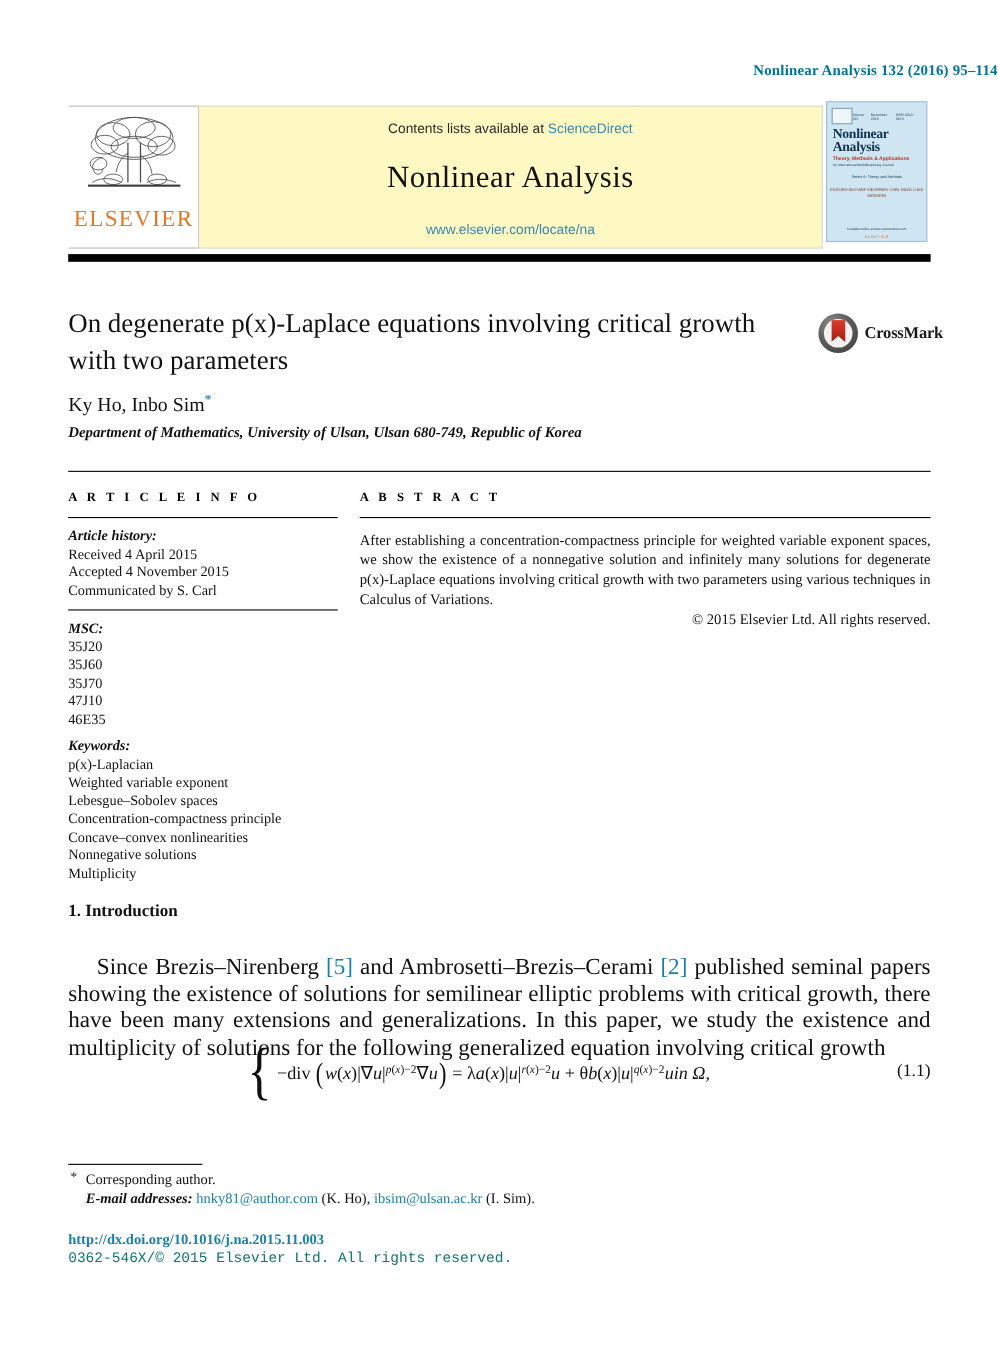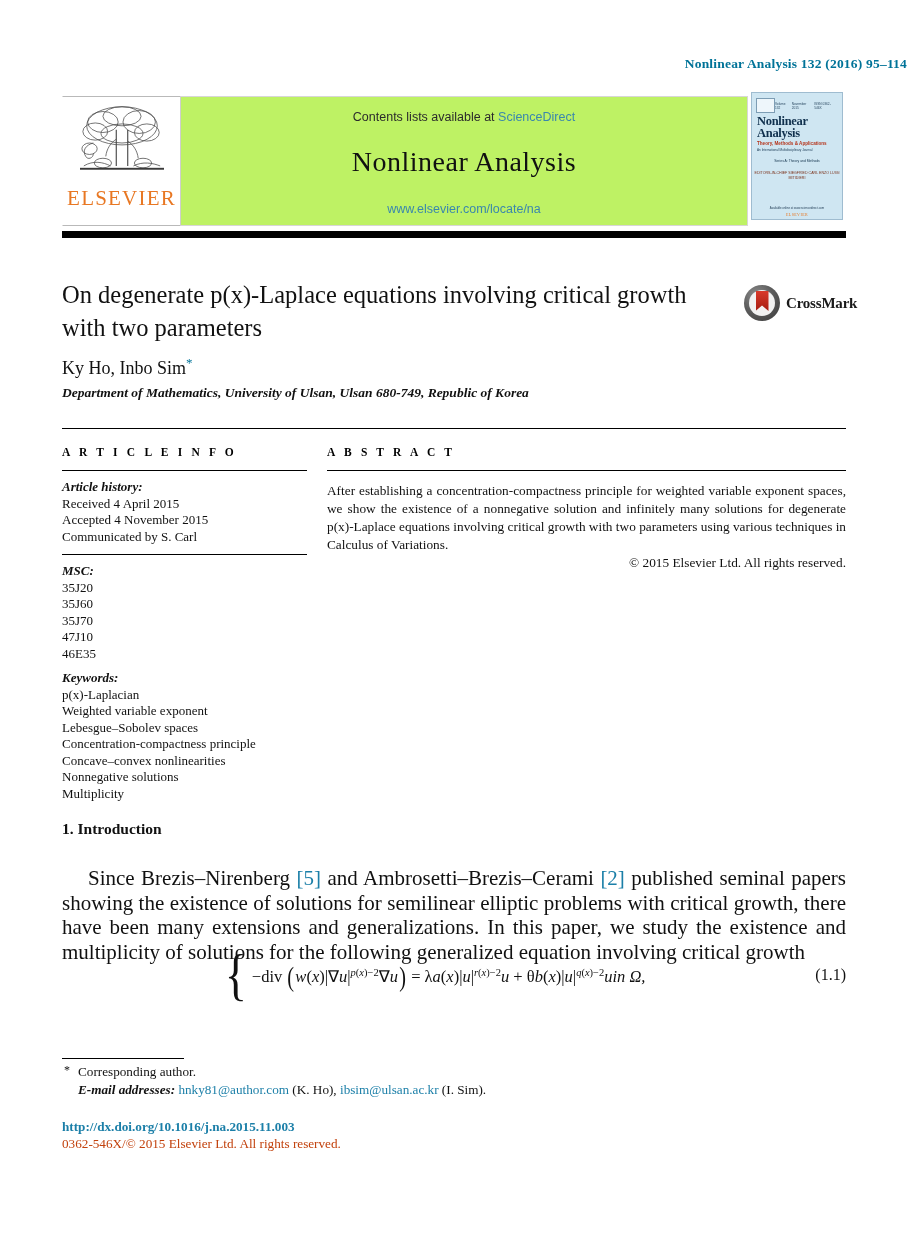--- a/index.html
+++ b/index.html
@@ -61,21 +61,21 @@
   .elsevier-word {
     font-family: "Liberation Serif", serif;
     font-size: 21px;
     letter-spacing: 1.2px;
     color: #e87722;
     margin-top: 1px;
   }
 
   .banner {
     flex: 1;
-    background: #bef264;
+    background: #fef9c3;
     border: 1px solid #d8d6d6;
     border-left: 1px solid #cfcdcd;
     box-sizing: border-box;
     display: flex;
     flex-direction: column;
     align-items: center;
     justify-content: flex-start;
     padding-top: 13px;
     margin-left: 0px;
   }
@@ -459,23 +459,23 @@
     left: 62px;
     font-family: "Liberation Serif", serif;
     font-weight: bold;
     font-size: 13.2px;
     color: #1b7fa8;
   }
   .issn {
     position: absolute;
     top: 1136px;
     left: 62px;
-    font-family: Liberation Serif, serif;
+    font-family: Liberation Mono, monospace;
     font-size: 13.2px;
-    color: #c2410c;
+    color: #0f766e;
   }
 </style>
 </head>
 <body>
 
 <div class="page">
 
   <div class="running-head">Nonlinear Analysis 132 (2016) 95–114</div>
 
   <div class="masthead">

